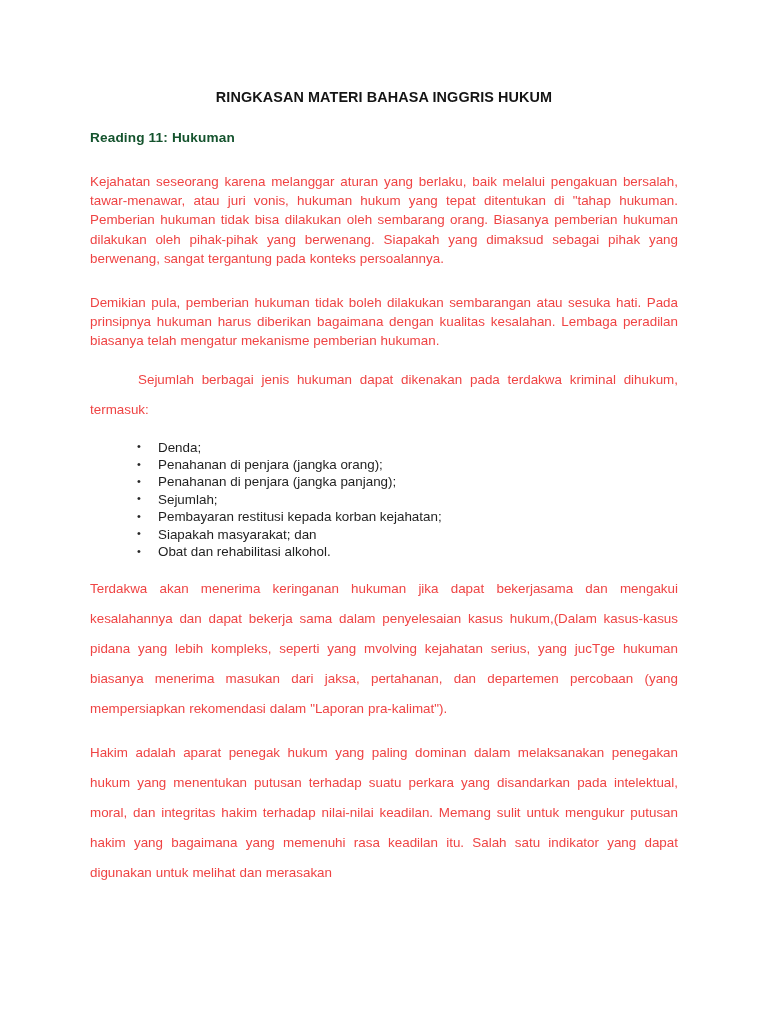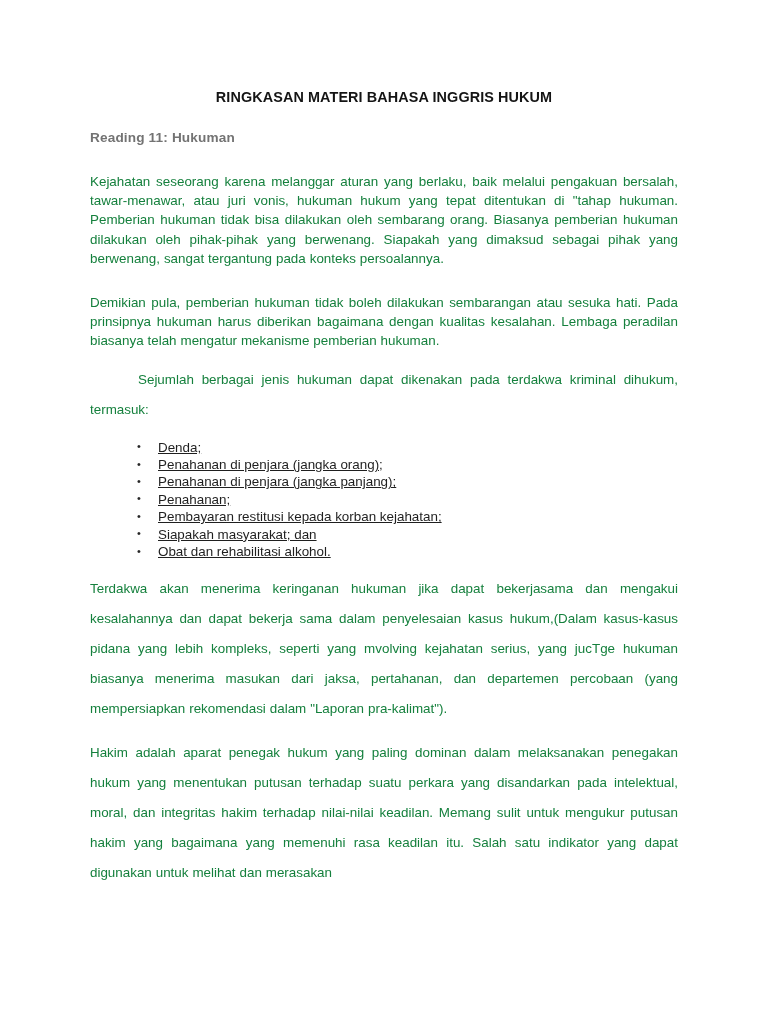--- a/index.html
+++ b/index.html
@@ -39,30 +39,30 @@
   }
 
   
   .section-heading {
     margin: 0;
     padding-top: 24px;
     font-size: 13.6px;
     font-weight: bold;
     line-height: 1.25;
     letter-spacing: 0.15px;
-    color: #737373;
+    color: #14532d;
   }
 
   
   p.body {
     margin: 0;
     font-size: 13.4px;
     line-height: 19.2px;
     text-align: justify;
-    color: #15803d;
+    color: #ef4444;
     word-spacing: 0.2px;
   }
   p.body.gap-lg  { padding-top: 25px; }
   p.body.gap-md  { padding-top: 23px; }
 
   
   p.body.loose {
     line-height: 30px;
     padding-top: 14px;
   }
@@ -76,21 +76,20 @@
     padding: 14px 0 0 0;
     list-style: none;
   }
   ul.bullets > li {
     position: relative;
     padding-left: 68px;
     font-size: 13.4px;
     line-height: 17.4px;
     text-align: justify;
     color: #1f1f1f;
-    text-decoration: underline;
   }
   ul.bullets > li::before {
     content: "\2022";
     position: absolute;
     left: 47px;
     top: -0.5px;
     font-size: 11px;
     line-height: 17.4px;
     color: #262626;
   }
@@ -124,21 +123,21 @@
   <p class="body gap-lg">Kejahatan seseorang karena melanggar aturan yang berlaku, baik melalui pengakuan bersalah, tawar-menawar, atau juri vonis, hukuman hukum yang tepat ditentukan di "tahap hukuman. Pemberian hukuman tidak bisa dilakukan oleh sembarang orang. Biasanya pemberian hukuman dilakukan oleh pihak-pihak yang berwenang. Siapakah yang dimaksud sebagai pihak yang berwenang, sangat tergantung pada konteks persoalannya.</p>
 
   <p class="body gap-lg">Demikian pula, pemberian hukuman tidak boleh dilakukan sembarangan atau sesuka hati. Pada prinsipnya hukuman harus diberikan bagaimana dengan kualitas kesalahan. Lembaga peradilan biasanya telah mengatur mekanisme pemberian hukuman.</p>
 
   <p class="body loose indent">Sejumlah berbagai jenis hukuman dapat dikenakan pada terdakwa kriminal dihukum, termasuk:</p>
 
   <ul class="bullets">
     <li>Denda;</li>
     <li>Penahanan di penjara (jangka orang);</li>
     <li>Penahanan di penjara (jangka panjang);</li>
-    <li>Penahanan;</li>
+    <li>Sejumlah;</li>
     <li>Pembayaran restitusi kepada korban kejahatan;</li>
     <li>Siapakah masyarakat; dan</li>
     <li>Obat dan rehabilitasi alkohol.</li>
   </ul>
 
   <p class="body loose gap-md">Terdakwa akan menerima keringanan hukuman jika dapat bekerjasama dan mengakui kesalahannya dan dapat bekerja sama dalam penyelesaian kasus hukum,(Dalam kasus-kasus pidana yang lebih kompleks, seperti yang mvolving kejahatan serius, yang jucTge hukuman biasanya menerima masukan dari jaksa, pertahanan, dan departemen percobaan (yang mempersiapkan rekomendasi dalam "Laporan pra-kalimat").</p>
 
   <div class="clip-bottom">
     <p class="body loose gap-md">Hakim adalah aparat penegak hukum yang paling dominan dalam melaksanakan penegakan hukum yang menentukan putusan terhadap suatu perkara yang disandarkan pada intelektual, moral, dan integritas hakim terhadap nilai-nilai keadilan. Memang sulit untuk mengukur putusan hakim yang bagaimana yang memenuhi rasa keadilan itu. Salah satu indikator yang dapat digunakan untuk melihat dan merasakan</p>
   </div>

